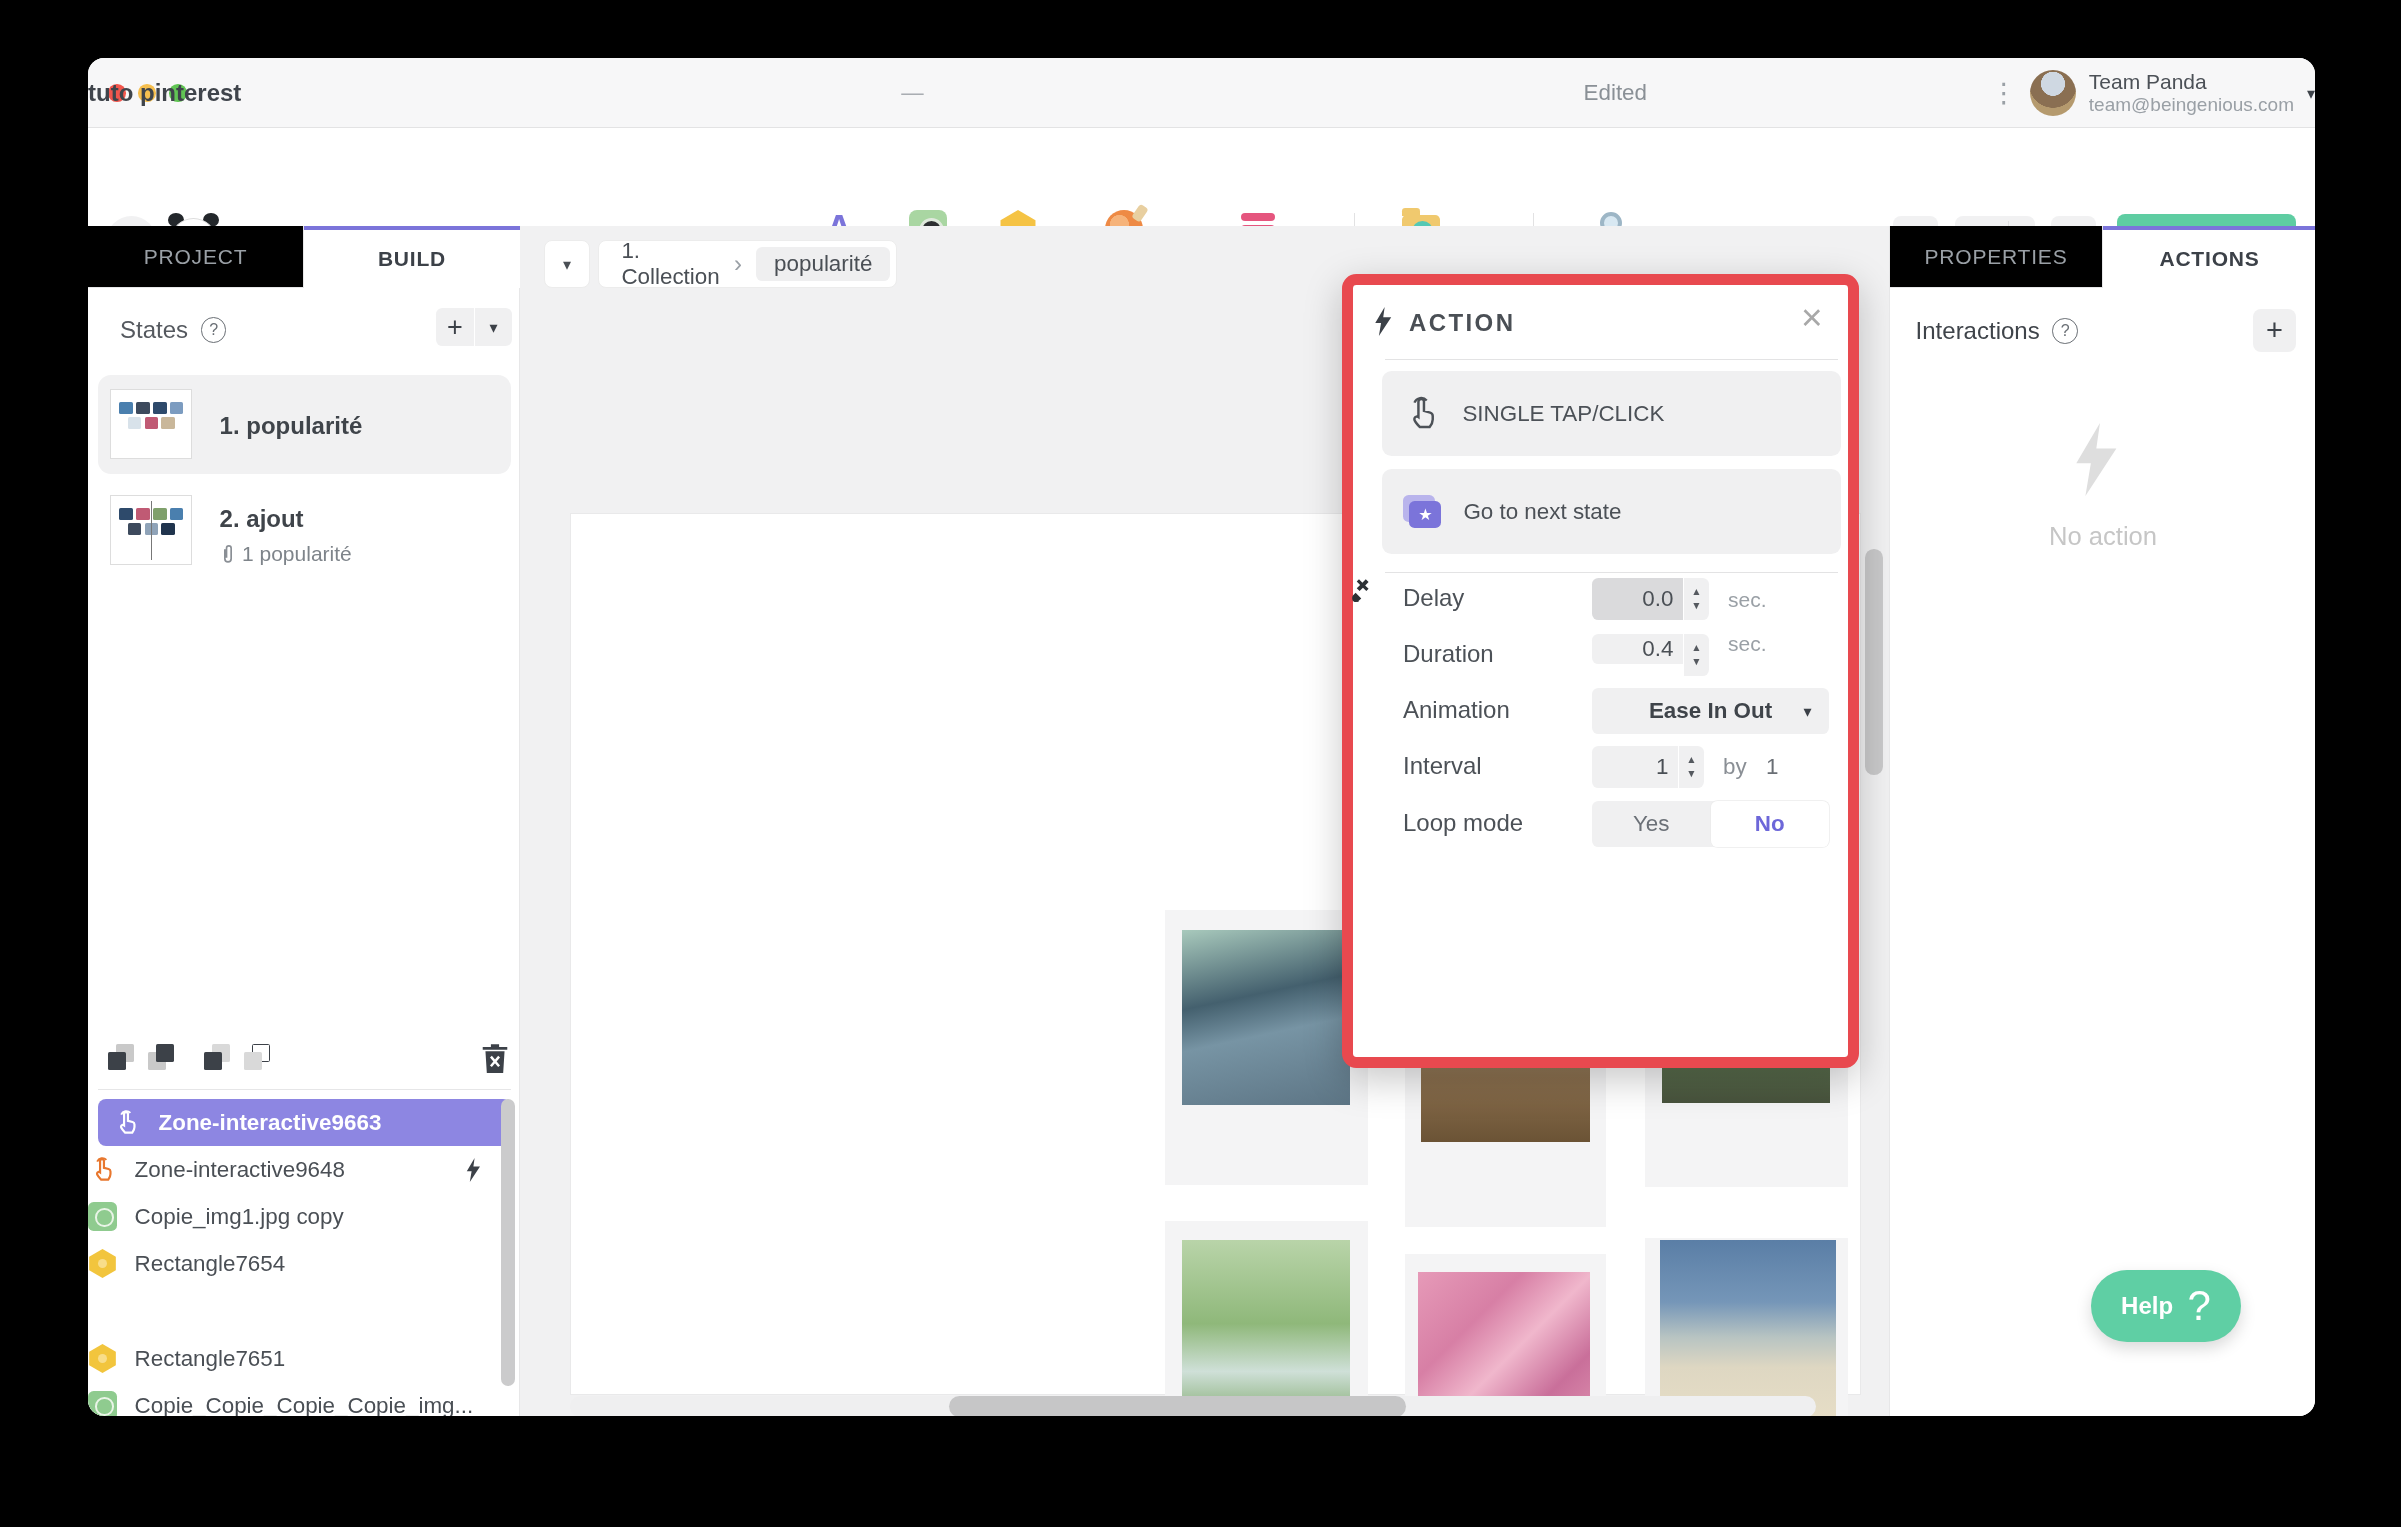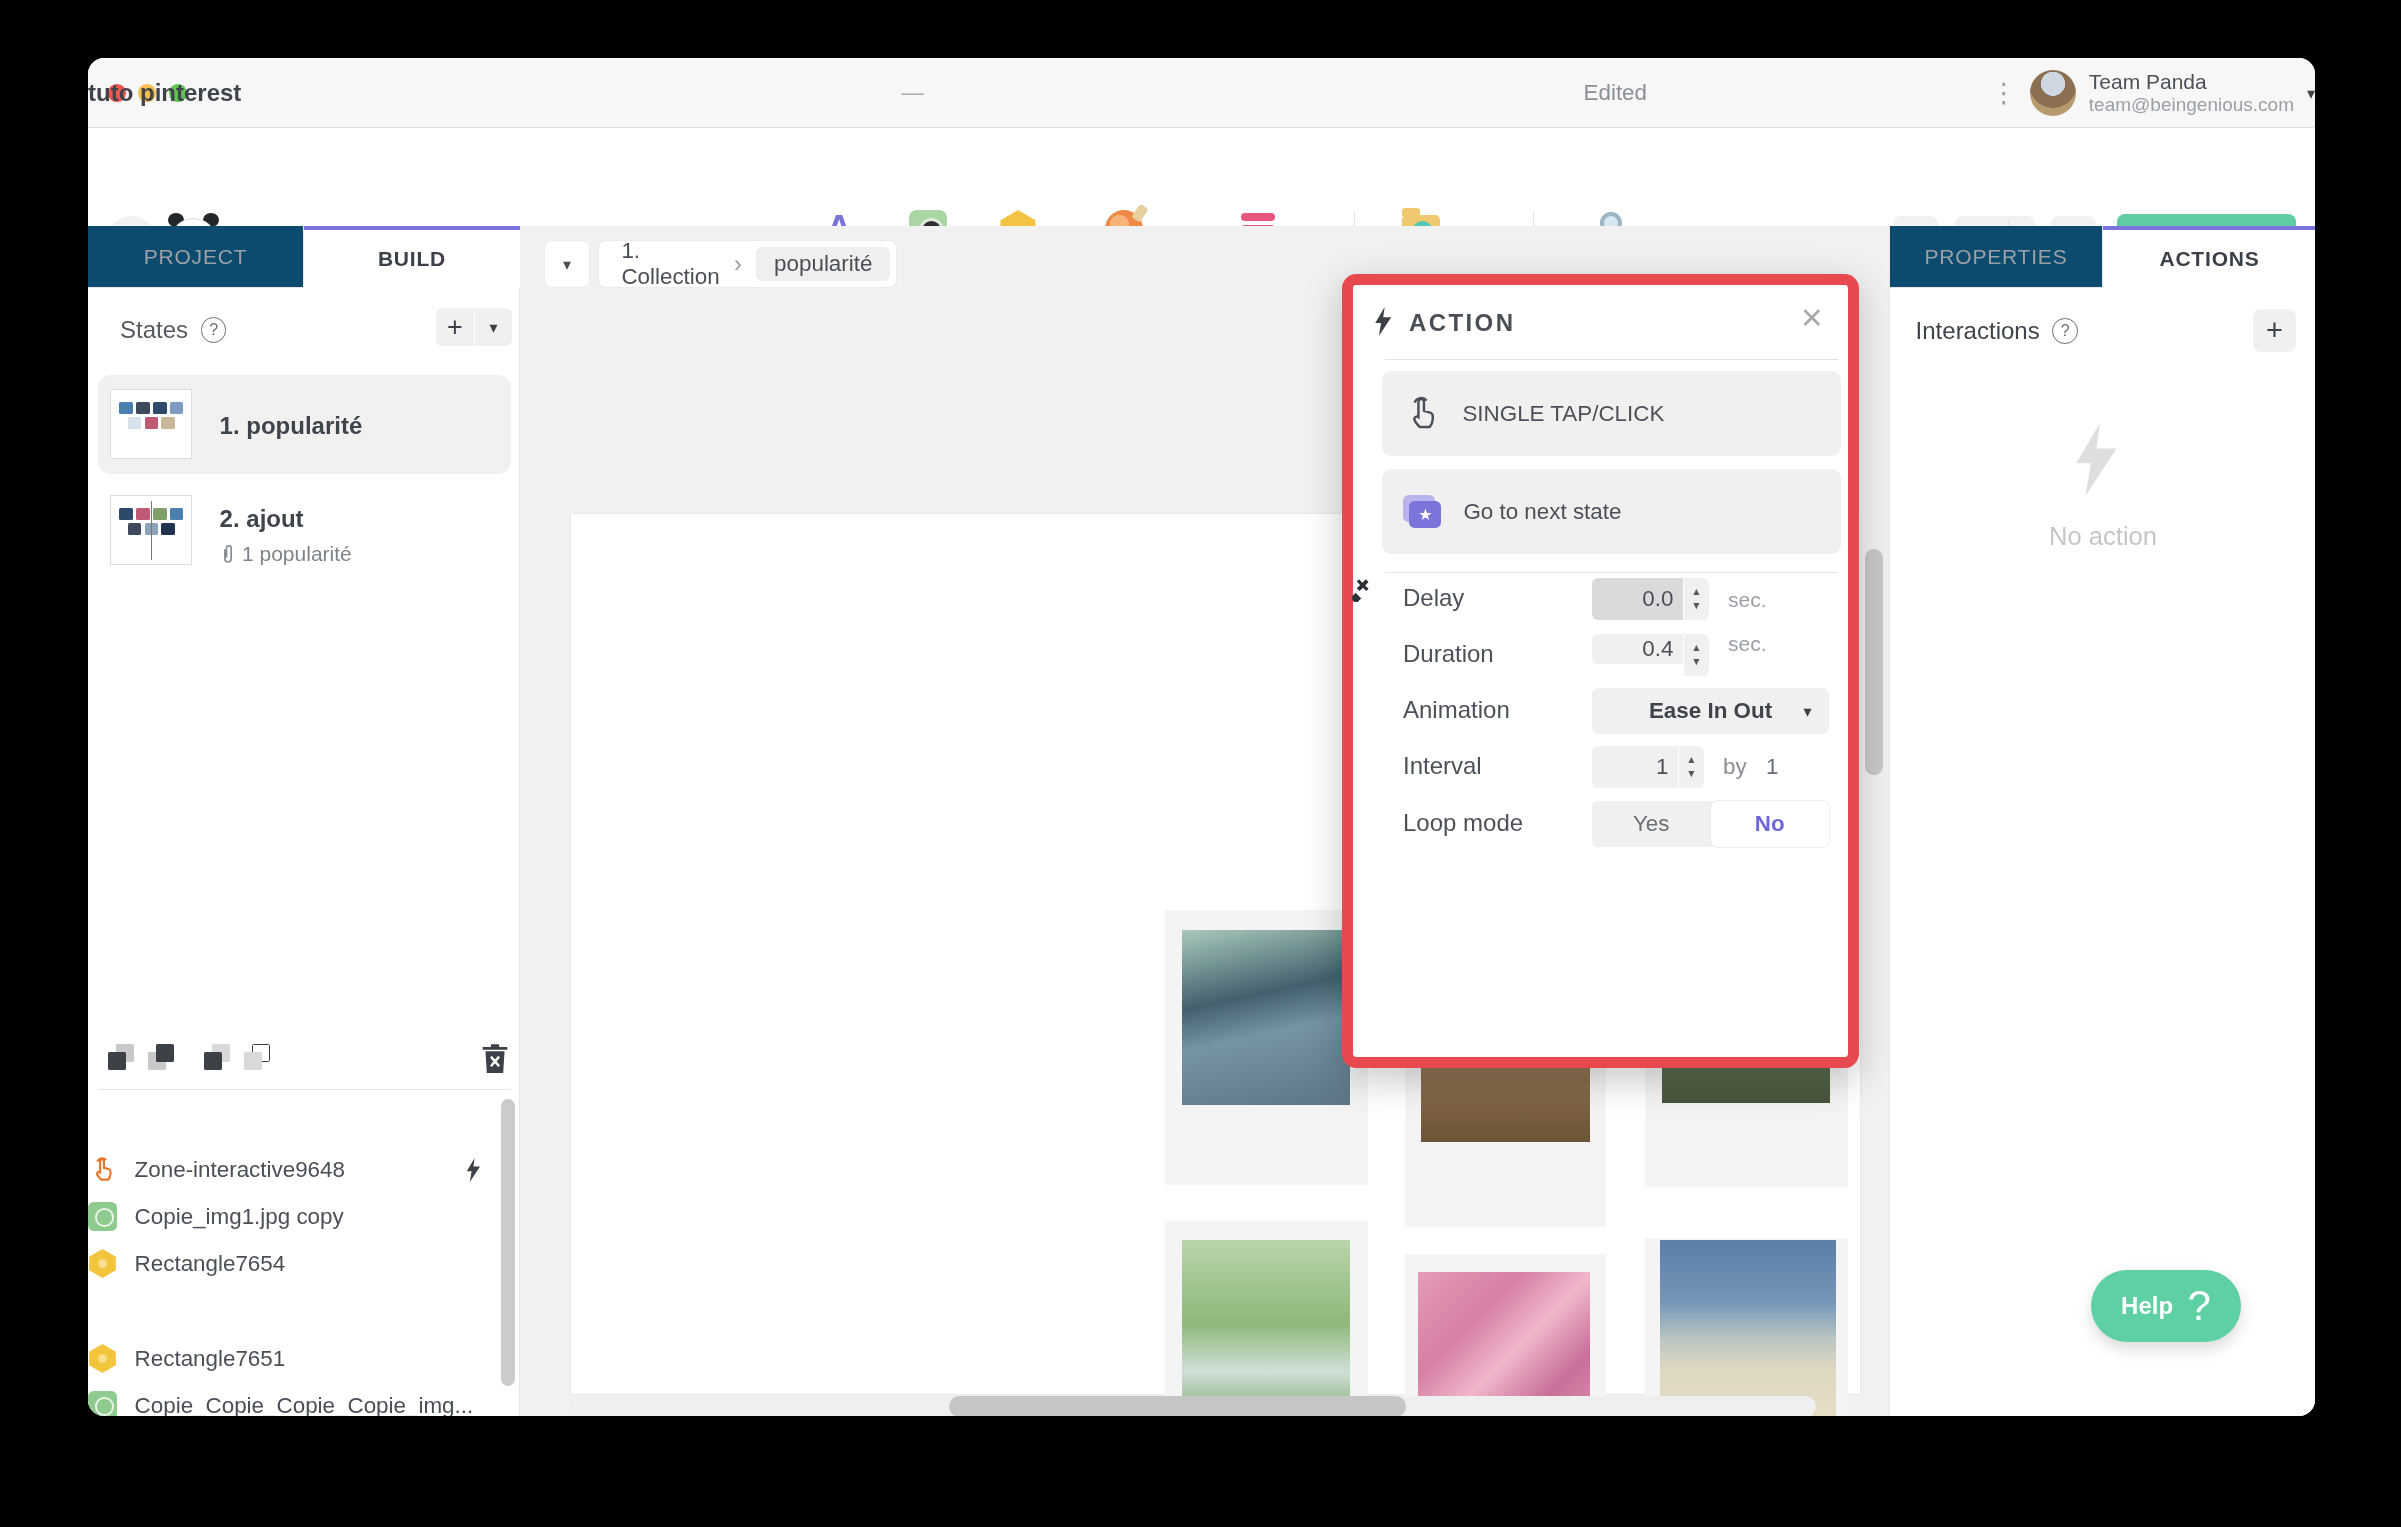--- a/index.html
+++ b/index.html
@@ -69,21 +69,21 @@
   .ico-save:after{content:"";position:absolute;left:7.2px;bottom:3.2px;width:9.6px;height:9.6px;border-radius:50%;background:#f1f1f2}
   .ico-play{width:0;height:0;border-left:21px solid #3c4148;border-top:12.8px solid transparent;border-bottom:12.8px solid transparent;margin-left:4.8px}
   .mini-caret{font-size:14.4px;color:#3c4148}
   #publish{background:var(--green);border-radius:8px;color:#fff;gap:11.2px}
   #publish .plabel{font-size:24px;font-weight:bold;color:#fff}
 
   
   #left-panel{position:absolute;left:0;top:168px;width:432px;height:1190px;background:#fff;border-right:0.8px solid var(--line)}
   #right-panel{position:absolute;left:1801px;top:168px;width:426px;height:1190px;background:#fff;border-left:0.8px solid var(--line)}
   .tab{position:absolute;top:0;height:62px;font-size:21px;letter-spacing:0.8px}
-  .tab-inactive{color:#9aa0a6;background:#0c4a6e;border-right:0.8px solid var(--line);border-bottom:0.8px solid var(--line)}
+  .tab-inactive{color:#9aa0a6;background:#000000;border-right:0.8px solid var(--line);border-bottom:0.8px solid var(--line)}
   .tab-active{color:#3c4148;font-weight:bold;border-top:4.8px solid var(--purple);background:#fff}
 
   .qmark{display:inline-flex;align-items:center;justify-content:center;width:25.6px;height:25.6px;border:1.6px solid #6a6f75;border-radius:50%;font-size:16px;color:#6a6f75}
   .sq-btn{background:#f0f0f1;display:flex;align-items:center;justify-content:center;color:#3c4148}
 
   
   .state-card{left:9.6px;width:413px;border-radius:13px}
   .state-thumb{position:absolute;left:12.8px;width:82px;height:70px;background:#fff;border:0.8px solid #ddd;display:flex;flex-wrap:wrap;gap:3.2px;padding:11.2px 8px;align-content:flex-start;justify-content:center}
   .state-thumb i{display:block;width:13.6px;height:12px;border-radius:1.6px}
   .st-label{position:absolute;left:122px;font-size:24px;font-weight:bold;color:#3f444a}
@@ -330,20 +330,27 @@
           <i style="left:0;top:8px;background:#d9d9d9"></i>
         </div>
     <div class="abs trash" style="left:392px;top:815px">
       <svg width="30" height="34" viewBox="0 0 22 24">
             <path fill="#3c4148" d="M8 2h6v2h6v2H2V4h6zM4 7h14l-1 16H5z"></path>
             <path stroke="#fff" stroke-width="1.8" d="M8 11l6 7M14 11l-6 7"></path>
           </svg>
     </div>
     <div class="abs" style="left:9.6px;top:863px;width:413px;height:0.8px;background:#e6e6e7"></div>
 
+    <div class="layer-row layer-sel" style="top:873px">
+      <svg class="licon" viewBox="0 0 24 24">
+            <path d="M10 12V5a1.6 1.6 0 0 1 3.2 0v5.6l3.8 1c.9.3 1.6 1.1 1.6 2v2.2c0 1.7-.8 3.3-1.8 4.6h-5.9c-1.3-1.3-2.8-3.1-3.3-4.2-.4-.9.1-1.9 1-2.2.5-.1 1 0 1.4.3z" fill="none" stroke="#fff" stroke-width="1.8"></path>
+            <path d="M7.6 5.4a4.6 4.6 0 0 1 7.6-1.3" fill="none" stroke="#fff" stroke-width="1.6"></path>
+          </svg>
+      <span class="lname">Zone-interactive9663</span>
+    </div>
     <div class="layer-row" style="top:920px">
       <svg class="licon" viewBox="0 0 24 24">
             <path d="M10 12V5a1.6 1.6 0 0 1 3.2 0v5.6l3.8 1c.9.3 1.6 1.1 1.6 2v2.2c0 1.7-.8 3.3-1.8 4.6h-5.9c-1.3-1.3-2.8-3.1-3.3-4.2-.4-.9.1-1.9 1-2.2.5-.1 1 0 1.4.3z" fill="none" stroke="#e8772e" stroke-width="1.8"></path>
             <path d="M7.6 5.4a4.6 4.6 0 0 1 7.6-1.3" fill="none" stroke="#e8772e" stroke-width="1.6"></path>
           </svg>
       <span class="lname">Zone-interactive9648</span>
       <svg class="bolt-badge" width="17.6" height="24" viewBox="0 0 14 20">
             <path fill="#3c4148" d="M8.5 0 2 11h4l-1.5 9L13 7H7.5z"></path>
           </svg>
     </div>

